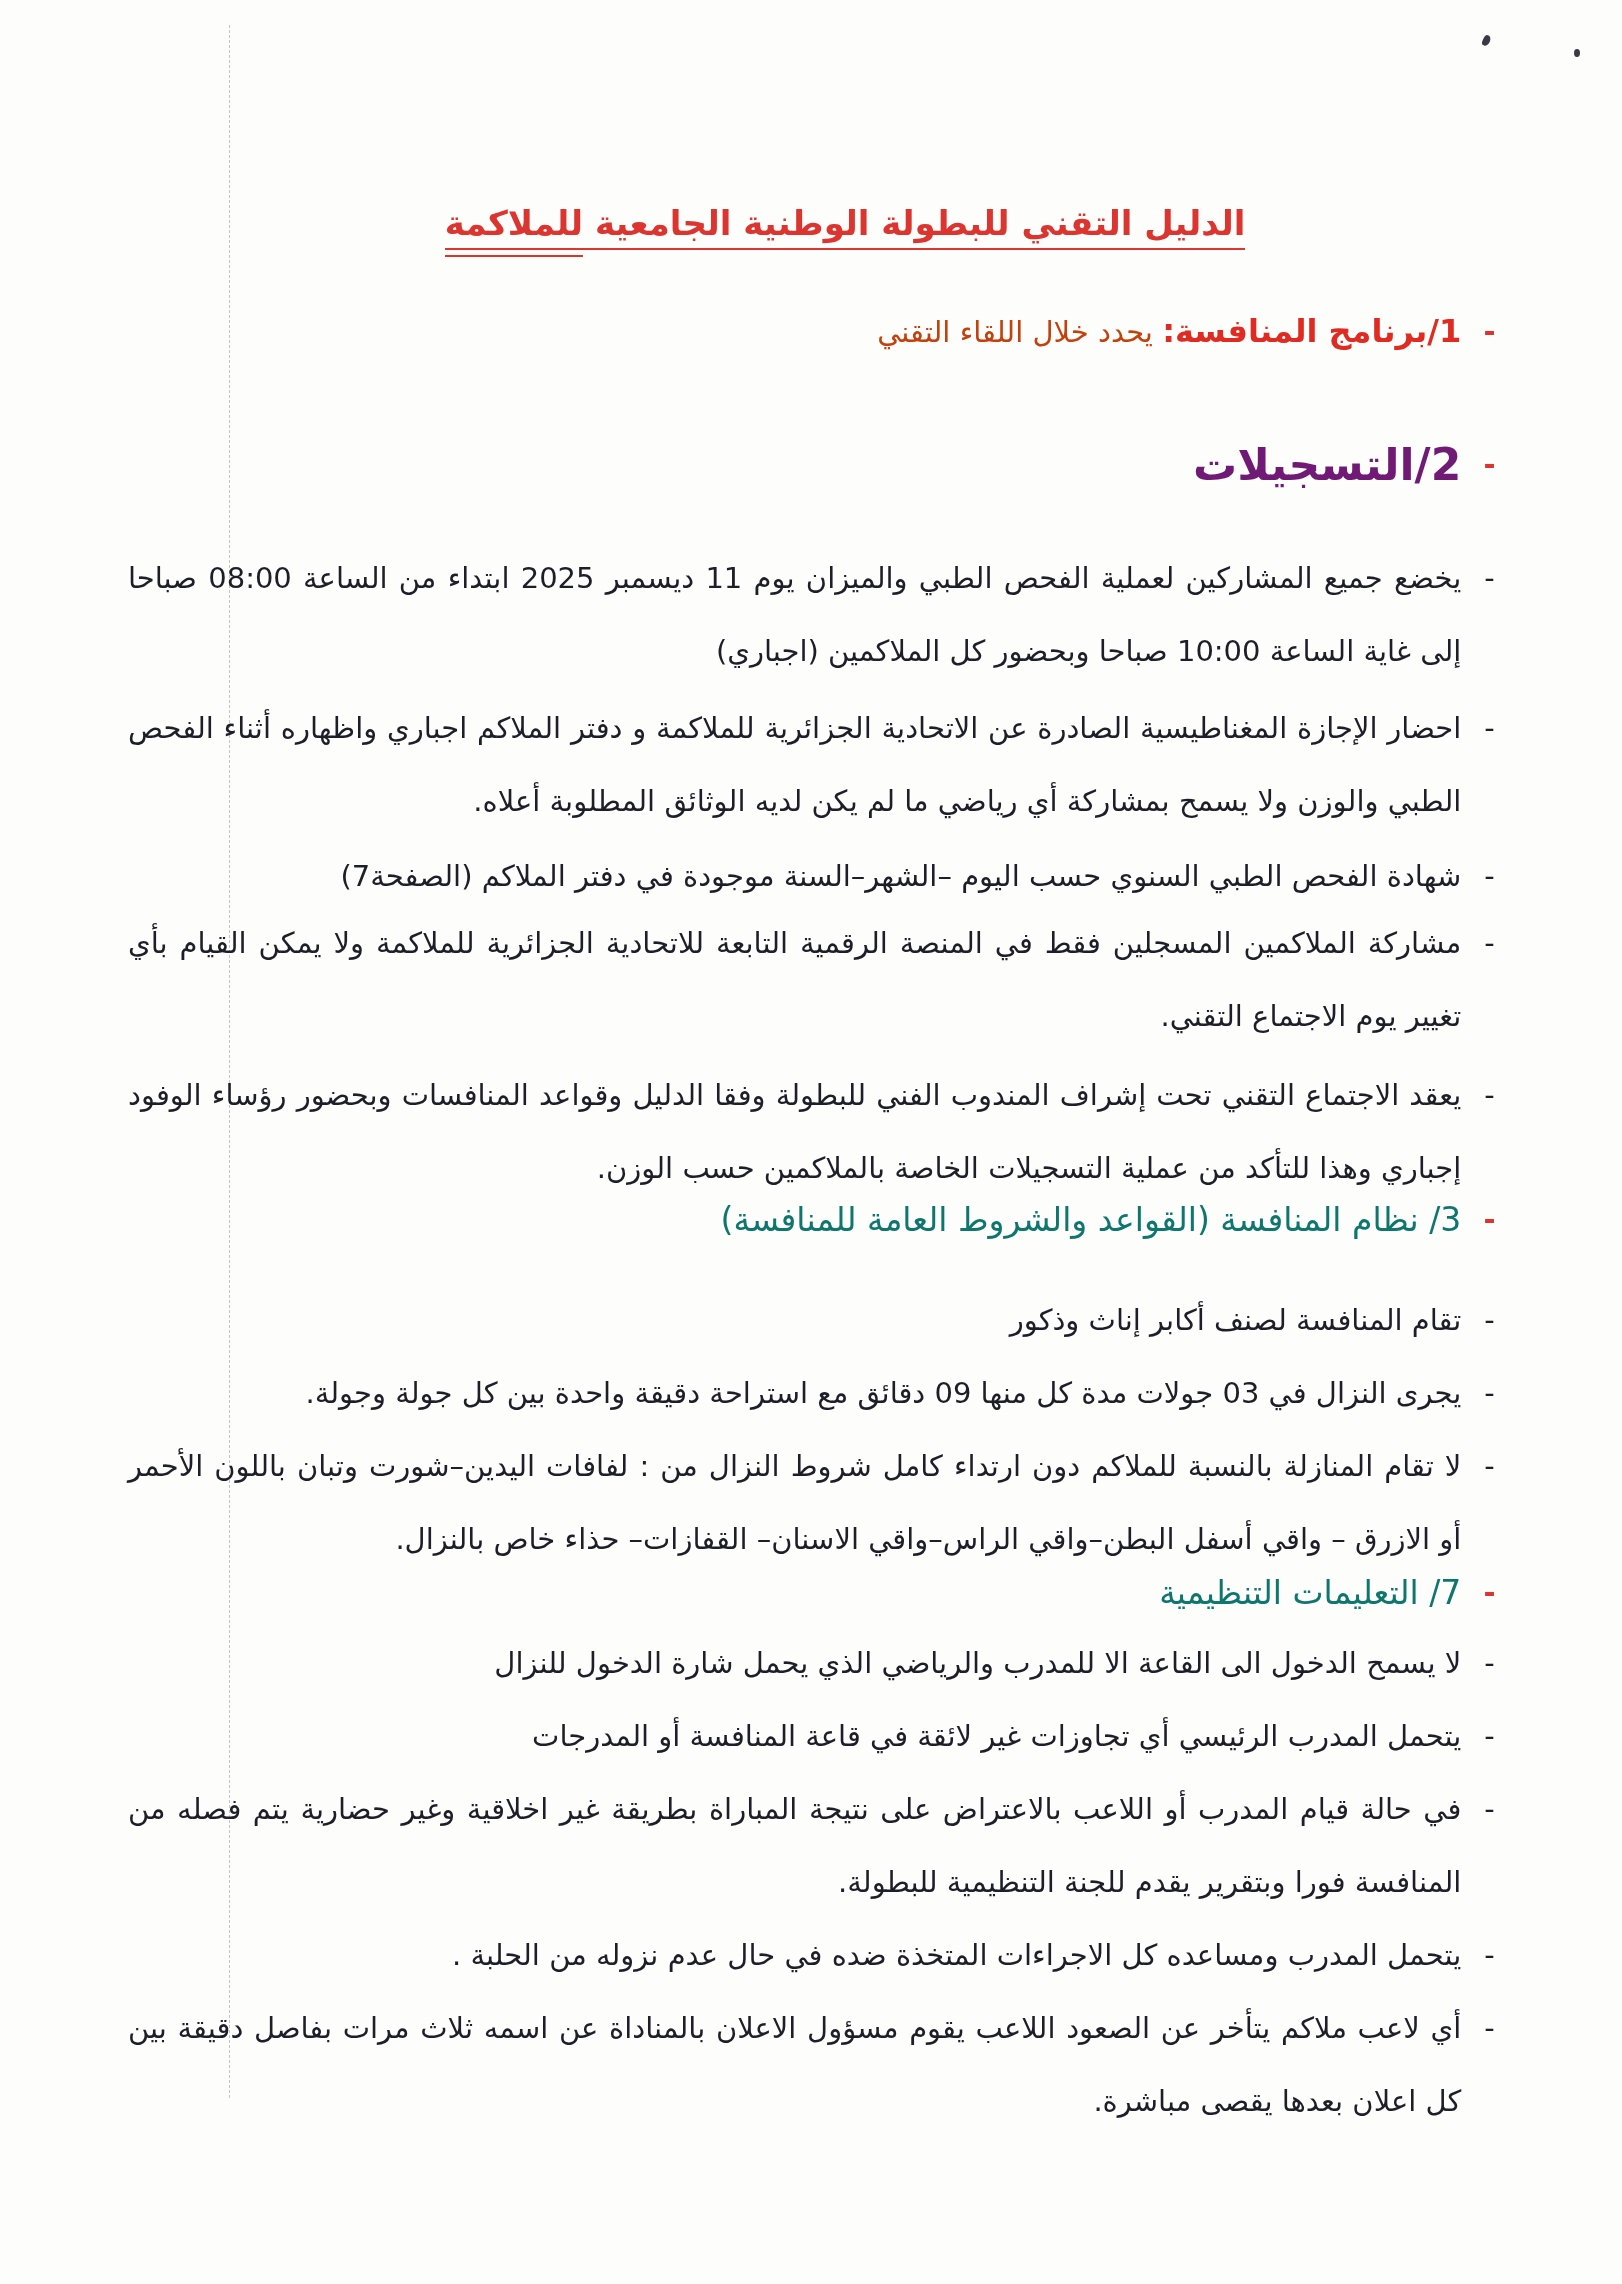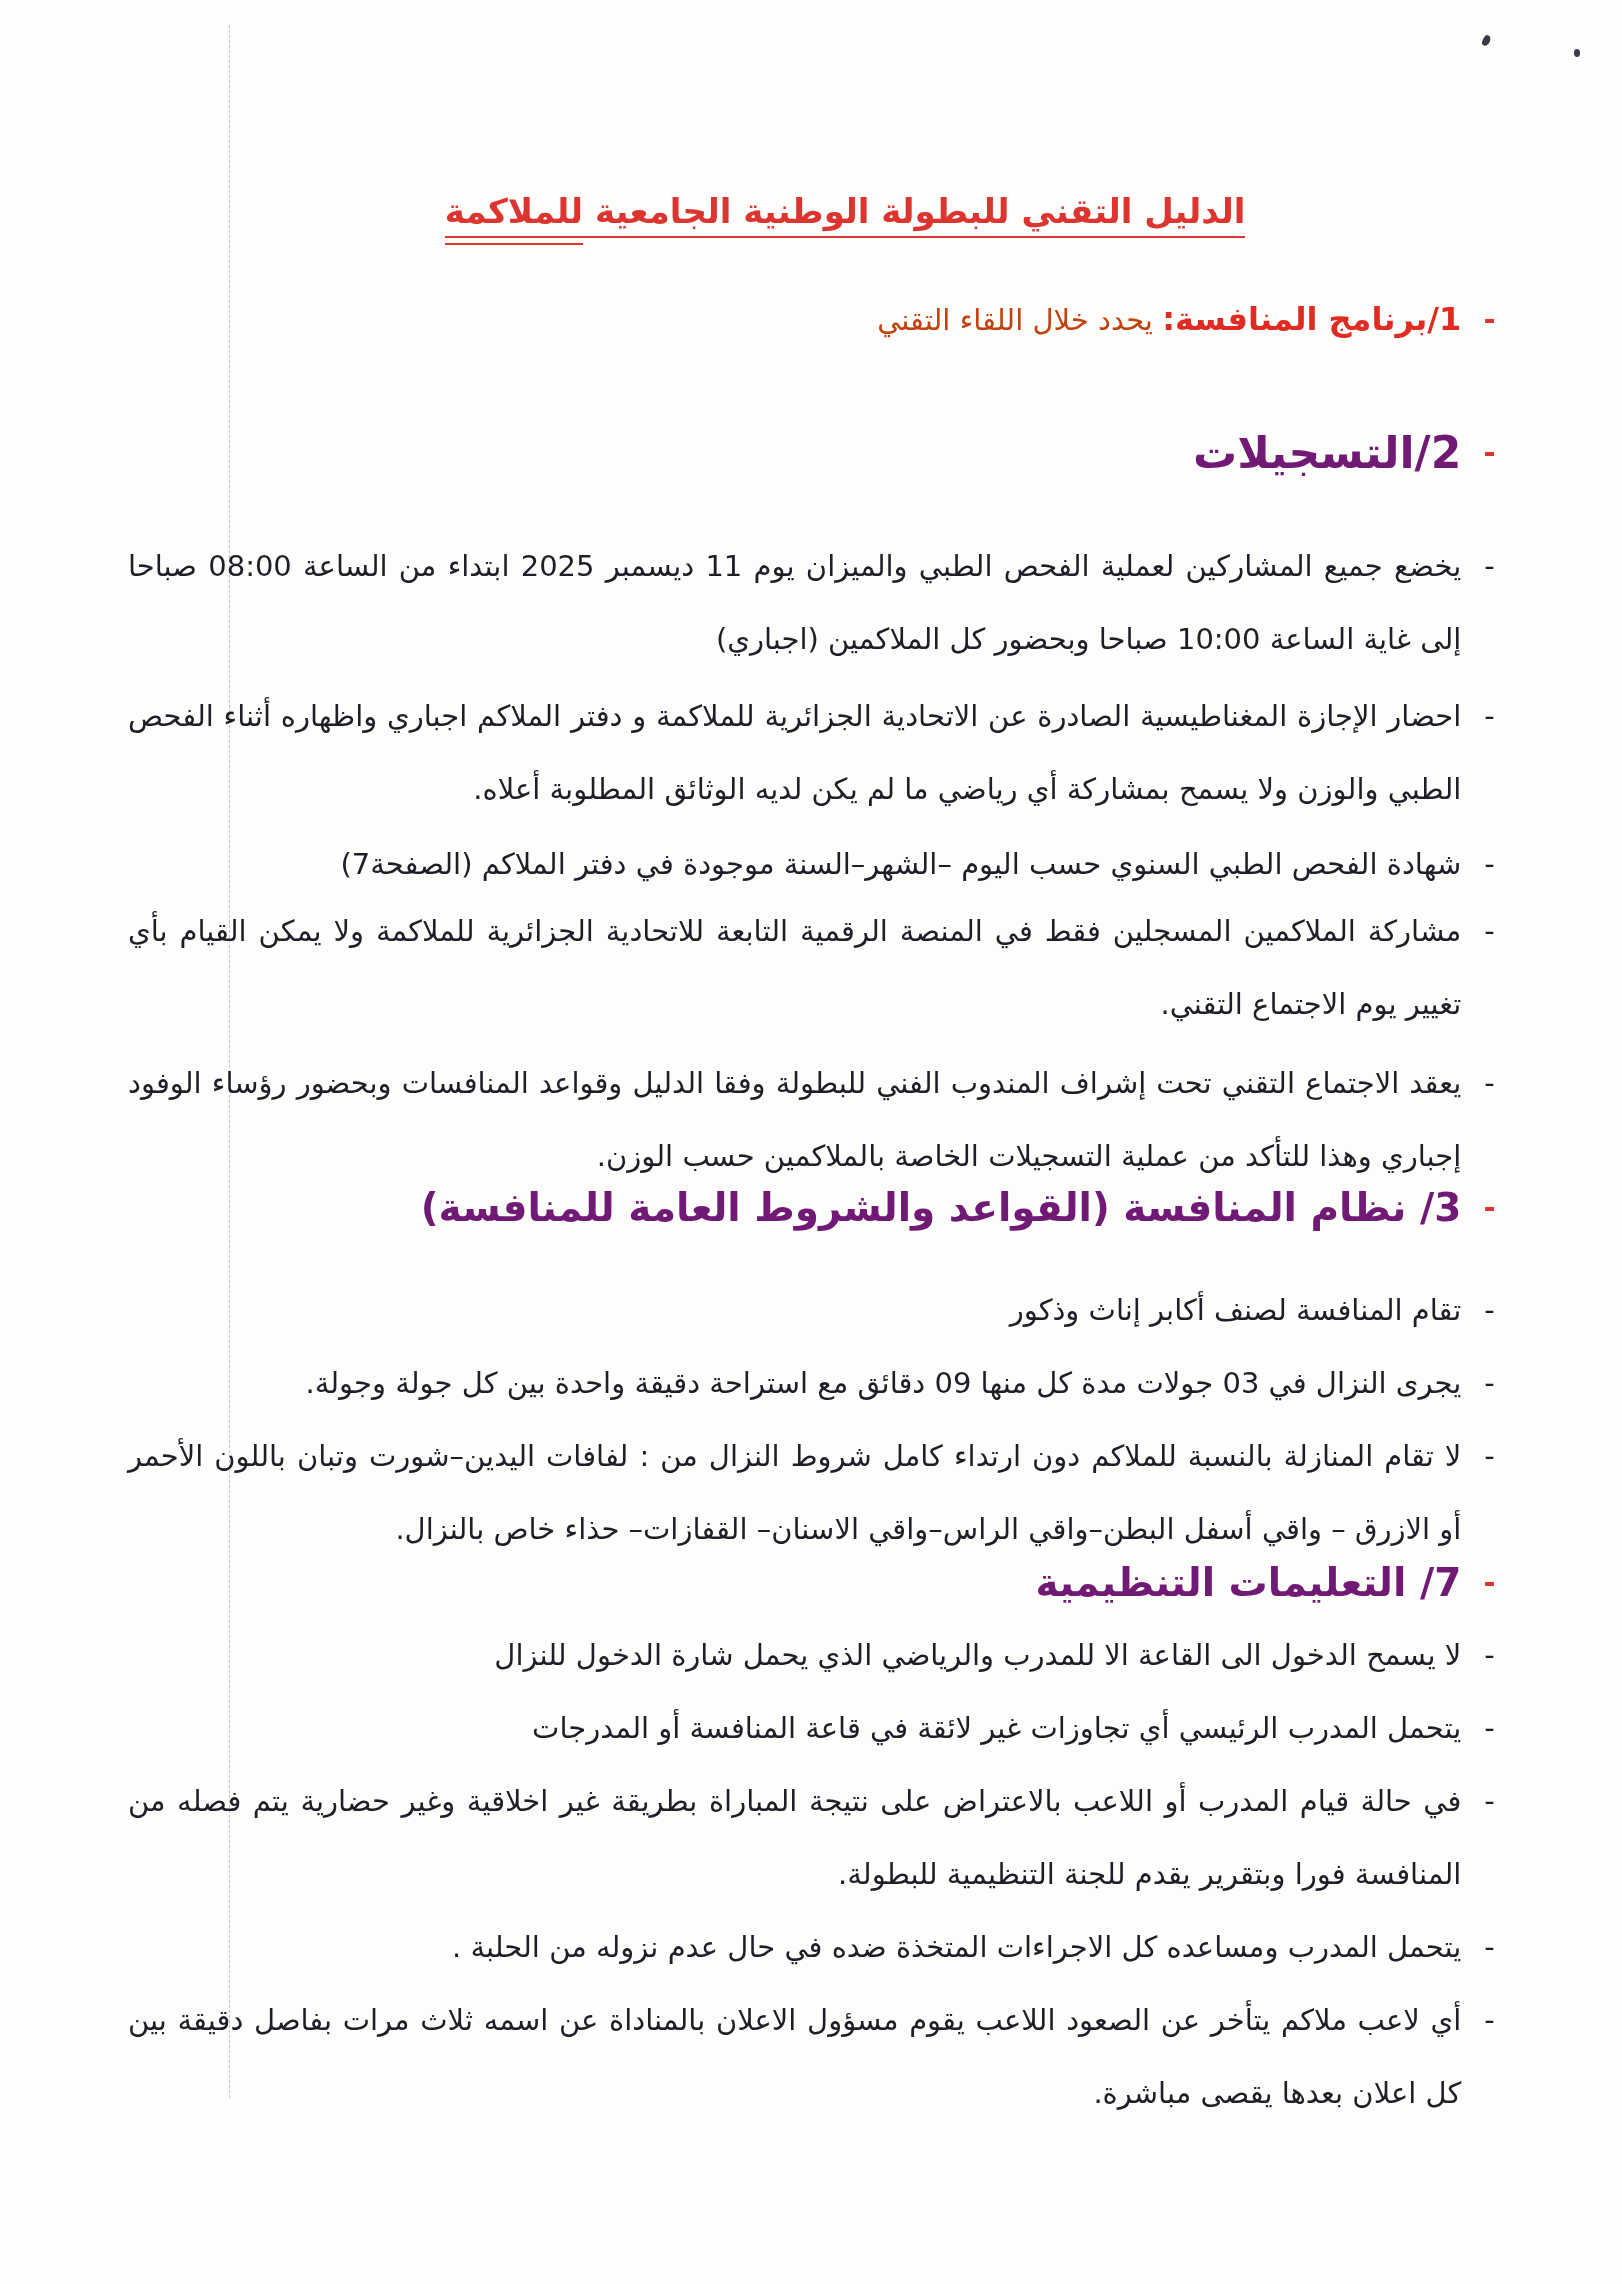--- a/index.html
+++ b/index.html
@@ -16,33 +16,33 @@
   .fold-line{
     position:absolute;left:229px;top:24.5px;height:2073px;width:0;
     border-left:1px dashed rgba(100,105,125,.38);
   }
   
   .speck1{position:absolute;left:1483px;top:35px;width:6.9px;height:10.8px;
     background:#3a3a44;border-radius:45% 60% 60% 40%;transform:rotate(24deg);}
   .speck2{position:absolute;left:1574px;top:49px;width:5.9px;height:7.8px;
     background:#3a3a44;border-radius:50%;}
 
-  .content{position:absolute;top:175px;right:118px;left:108px;margin-left:20px;}
+  .content{position:absolute;top:187px;right:118px;left:108px;margin-left:20px;}
 
   .item{display:flex;gap:13.7px;line-height:73px;font-size:29px;color:#1e1e28;}
   .item .dash{flex:0 0 29px;text-align:center;}
   .item .text{flex:1 1 auto;text-align:justify;}
 
   .bullet .dash{color:#1e1e28;}
   .numbered .dash,.heading2 .dash,.heading3 .dash,.heading4 .dash{color:#dc3530;font-weight:bold;}
 
   .numbered .red{color:#df2b22;font-weight:bold;font-size:32px;text-align:right;}
   .numbered .after-red{color:#c2410c;}
   .heading2 .red{color:#701a75;font-weight:bold;font-size:44px;}
-  .heading3 .red,.heading4 .red{color:#701a75;font-weight:bold;font-size:39px;}
+  .heading3 .red,.heading4 .red{color:#0f766e;font-weight:normal;font-size:33px;}
   .heading2 .text,.heading3 .text,.heading4 .text,.numbered .text{text-align:right;}
 
   
   .title-row{display:block;text-align:center;line-height:73px;}
   .title{display:inline-block;transform:translateX(29px);
     color:#dc3530;font-weight:bold;font-size:34px;}
   .title .u{border-bottom:2.9px solid #dc3530;padding-bottom:4.9px;}
   .title .u2{border-bottom:2.9px solid #dc3530;padding-bottom:11.8px;}
 
   

